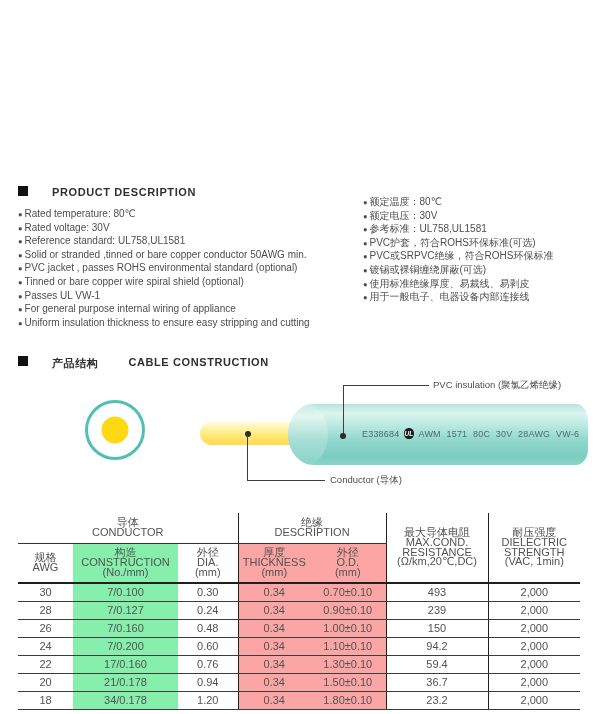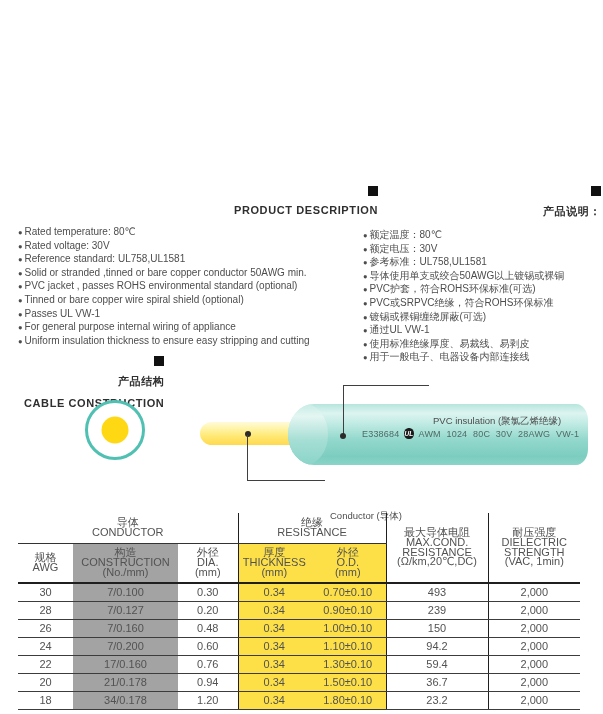--- a/index.html
+++ b/index.html
@@ -1,22 +1,22 @@
 <!DOCTYPE html>
 <html><head>
 <meta charset="utf-8">
 <style>
   * { margin:0; padding:0; box-sizing:border-box; }
   html,body { background:#ffffff; }
   body { font-family:"Liberation Sans","DejaVu Sans",sans-serif; }
   .page { position:relative; width:603px; height:714px; background:#fff; overflow:hidden; color:#4d4d4d; }
 
   
-  .sec-heading { display:flex; align-items:flex-end; gap:8px; font-size:11px; font-weight:bold;
-                 color:#2f2f2f; letter-spacing:0.6px; white-space:nowrap;flex-direction:column; }
+  .sec-heading { display:flex; align-items:flex-start; gap:24px; font-size:11px; font-weight:bold;
+                 color:#2f2f2f; letter-spacing:0.6px; white-space:nowrap; }
   .sq { width:10px; height:10px; background:#111; flex:0 0 auto; }
   .sec-heading .en-sub { font-weight:bold; margin-left:6px; }
 
   
   .desc-col { position:absolute; }
   .col-left  { left:18px;  top:186px; width:360px; }
   .col-right { left:363px; top:186px; width:238px; }
   .bullets { list-style:none; margin-top:10px; }
   .bullets li { font-size:10px; line-height:12.6px; white-space:nowrap; color:#4d4d4d; }
   .bullets li::before { content:"●"; font-size:7.5px; margin-right:2px; }
@@ -41,34 +41,34 @@
 
   .marking { position:absolute; left:362px; top:428px; width:190px; display:flex; align-items:center;
              gap:5px; font-size:9px; color:#4f6b66; letter-spacing:0.2px; white-space:nowrap; }
   .marking .mtext { word-spacing:3px; }
   .ul-badge { display:inline-block; width:11px; height:11px; border-radius:50%; background:#1a1a1a;
               color:#fff; font-size:6.5px; font-weight:bold; font-style:italic; line-height:11px;
               text-align:center; }
 
   .pline { position:absolute; background:#3f3f3f; }
   .pdot  { position:absolute; width:6px; height:6px; border-radius:50%; background:#2b2b2b; }
-  .plabel { position:absolute; font-size:9.5px; color:#4d4d4d; white-space:nowrap;margin-top:36px; }
+  .plabel { position:absolute; font-size:9.5px; color:#4d4d4d; white-space:nowrap; }
 
   
   .spec-table { position:absolute; left:18px; top:513px; width:562px; border-collapse:collapse;
                 table-layout:fixed; font-size:11px; color:#525252; }
   .spec-table th, .spec-table td { font-weight:normal; text-align:center; vertical-align:middle; padding:0; }
   .spec-table th { white-space:pre-line; line-height:9.6px; }
   .row-group th { height:30px; }
   .grp { border-bottom:1px solid #333; }
   .vline { border-right:1.5px solid #1f1f1f; }
   .row-sub th { height:40px; border-bottom:2px solid #1f1f1f; }
   .hdr-span { border-bottom:2px solid #1f1f1f; }
-  .bg-y { background:#a3a3a3; }
-  .bg-b { background:#fde047;margin-left:10px; }
+  .bg-y { background:#86efac; }
+  .bg-b { background:#fca5a5;margin-left:10px; }
   .spec-table tbody td { height:18px; border-bottom:1px solid #3c3c3c; }
 </style>
 </head>
 <body>
 
 <div class="page">
 
   <div class="desc-col col-left">
     <div class="sec-heading">
       <span class="sq"></span>
@@ -81,33 +81,27 @@
       <li>Solid or stranded ,tinned or bare copper conductor 50AWG min.</li>
       <li>PVC jacket , passes ROHS environmental standard (optional)</li>
       <li>Tinned or bare copper wire spiral shield (optional)</li>
       <li>Passes UL VW-1</li>
       <li>For general purpose internal wiring of appliance</li>
       <li>Uniform insulation thickness to ensure easy stripping and cutting</li>
     </ul>
   </div>
 
   <div class="desc-col col-right">
-    <div class="sec-heading">
-      <span class="sq"></span>
-      <span>产品说明：</span>
-    </div>
     <ul class="bullets">
       <li>额定温度：80℃</li>
       <li>额定电压：30V</li>
       <li>参考标准：UL758,UL1581</li>
-      <li>导体使用单支或绞合50AWG以上镀锡或裸铜</li>
       <li>PVC护套，符合ROHS环保标准(可选)</li>
       <li>PVC或SRPVC绝缘，符合ROHS环保标准</li>
       <li>镀锡或裸铜缠绕屏蔽(可选)</li>
-      <li>通过UL VW-1</li>
       <li>使用标准绝缘厚度、易裁线、易剥皮</li>
       <li>用于一般电子、电器设备内部连接线</li>
     </ul>
   </div>
 
   <div class="sec-heading construction-heading">
     <span class="sq"></span>
     <span>产品结构</span>
     <span class="en-sub">CABLE CONSTRUCTION</span>
   </div>
@@ -120,21 +114,21 @@
 
     <div class="rod"></div>
 
     <div class="cyl">
       <div class="cyl-cap"></div>
     </div>
 
     <div class="marking">
       <span>E338684</span>
       <span class="ul-badge">UL</span>
-      <span class="mtext">AWM 1024 80C 30V 28AWG VW-1</span>
+      <span class="mtext">AWM 1571 80C 30V 28AWG VW-6</span>
     </div>
 
     <div class="pline" style="left:343px; top:385px; width:86px; height:1px;"></div>
     <div class="pline" style="left:343px; top:385px; width:1px; height:52px;"></div>
     <div class="pdot" style="left:340px; top:433px;"></div>
     <div class="plabel" style="left:433px; top:379px;">PVC insulation (聚氯乙烯绝缘)</div>
 
     <div class="pdot" style="left:245px; top:431px;"></div>
     <div class="pline" style="left:247px; top:435px; width:1px; height:45px;"></div>
     <div class="pline" style="left:247px; top:480px; width:78px; height:1px;"></div>
@@ -149,21 +143,21 @@
       <col style="width:72px">
         <col style="width:76px">
         <col style="width:102px">
         <col style="width:92px">
     </colgroup>
     <thead>
       <tr class="row-group">
         <th colspan="3" class="grp vline">导体
 CONDUCTOR</th>
         <th colspan="2" class="grp vline">绝缘
-RESISTANCE</th>
+DESCRIPTION</th>
         <th rowspan="2" class="vline hdr-span">最大导体电阻
 MAX.COND.
 RESISTANCE
 (Ω/km,20℃,DC)</th>
         <th rowspan="2" class="hdr-span">耐压强度
 DIELECTRIC
 STRENGTH
 (VAC, 1min)</th>
       </tr>
       <tr class="row-sub">
@@ -189,21 +183,21 @@
         <td class="bg-y">7/0.100</td>
         <td class="vline">0.30</td>
         <td class="bg-b">0.34</td>
         <td class="bg-b vline">0.70±0.10</td>
         <td class="vline">493</td>
         <td>2,000</td>
       </tr>
       <tr>
         <td>28</td>
         <td class="bg-y">7/0.127</td>
-        <td class="vline">0.20</td>
+        <td class="vline">0.24</td>
         <td class="bg-b">0.34</td>
         <td class="bg-b vline">0.90±0.10</td>
         <td class="vline">239</td>
         <td>2,000</td>
       </tr>
       <tr>
         <td>26</td>
         <td class="bg-y">7/0.160</td>
         <td class="vline">0.48</td>
         <td class="bg-b">0.34</td>

